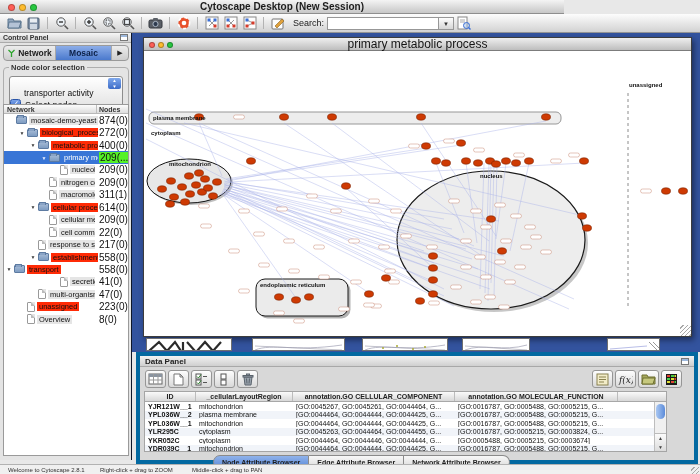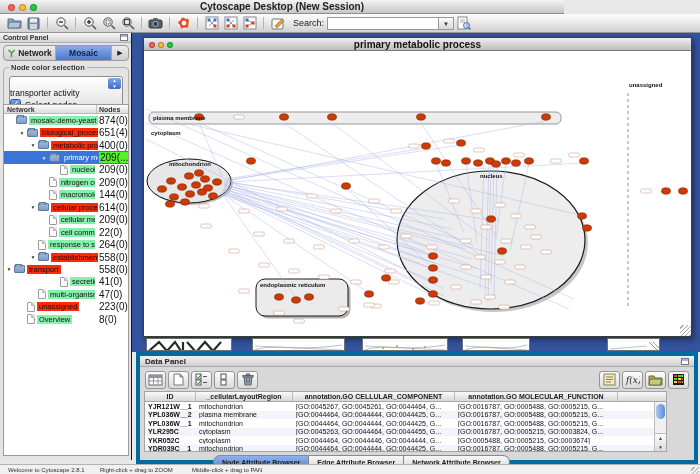--- a/index.html
+++ b/index.html
@@ -23,60 +23,60 @@
 
   
   .control-panel{position:absolute;left:0;top:33px;width:132px;height:427px;background:#e4e4e4;border-right:1px solid #0f172a}
   .cp-header{height:10px;background:linear-gradient(#f6f6f6,#d3d3d3);border-bottom:1px solid #ababab;font-size:7px;font-weight:bold;color:#333;padding:0 3px;display:flex;justify-content:space-between;align-items:center}
   .cp-tabs{position:absolute;left:3px;top:12px;width:126px;height:16px;background:linear-gradient(#ececec,#cdcdcd);border:1px solid #9a9a9a;border-radius:4px;display:flex;align-items:stretch;overflow:hidden}
   .cp-tab{flex:none;display:flex;align-items:center;justify-content:center;gap:2px;font-size:8.5px;font-weight:bold;color:#222;border-right:1px solid #a8a8a8}
   .cp-tab.sel{background:linear-gradient(#8cadе8,#4a79cd);background:linear-gradient(#8cade8,#4a79cd);color:#0c2148}
   .cp-tab-arrow{flex:1;display:flex;align-items:center;justify-content:center;font-size:7px;color:#222}
   .groupbox{position:absolute;left:3px;top:34px;width:126px;height:64px;border:1px solid #aeaeae;border-radius:4px}
   .groupbox-title{position:absolute;top:-5px;left:5px;background:#e4e4e4;font-size:7.5px;font-weight:bold;color:#333;padding:0 2px}
-  .combo{position:absolute;left:5px;right:5px;top:8px;height:33px;border:1px solid #8d8d8d;border-radius:3px;background:linear-gradient(#fff,#e2e2e2);font-size:8.5px;color:#111;display:flex;align-items:center;padding-left:0}
+  .combo{position:absolute;left:5px;right:5px;top:8px;height:33px;border:1px solid #8d8d8d;border-radius:3px;background:linear-gradient(#fff,#e2e2e2);font-size:8.5px;color:#111;display:flex;align-items:center;padding-left:14px}
   .combo-stepper{position:absolute;right:1px;top:1px;width:13px;height:11px;border-radius:2px;background:linear-gradient(#7fa8ec,#3c6cc8);color:#fff;font-size:4.5px;line-height:5.5px;text-align:center;font-weight:bold}
   .checkbox-row{position:absolute;left:6px;top:31px;display:flex;align-items:center;gap:4px;font-size:9px;color:#111}
   .checkbox{width:11px;height:11px;border-radius:2.5px;background:linear-gradient(#7aa2e8,#3565c6);border:1px solid #2a55a8;color:#fff;font-size:9px;line-height:9px;text-align:center;font-weight:bold}
   .tree{position:absolute;left:3px;top:71px;width:126px;bottom:4px;background:#fff;border:1px solid #9a9a9a;overflow:hidden}
   .tree-header{height:9px;background:linear-gradient(#fcfcfc,#dddddd);border-bottom:1px solid #b8b8b8;font-size:7px;font-weight:bold;color:#333;position:relative}
   .tree-header .c1{position:absolute;left:3px;top:0.5px}
   .tree-header .c2{position:absolute;left:95px;top:0.5px}
   .tree-header .cd{position:absolute;left:92px;top:0;bottom:0;width:1px;background:#bdbdbd}
   .tree-row{height:12.45px;display:flex;align-items:center;font-size:7.5px;color:#111;position:relative;white-space:nowrap}
   .tree-row.sel{background:#3875d6}
   .exp{width:10px;flex:none;font-size:5px;color:#3a3a3a;text-align:center}
   .tree-row.sel .exp{color:#e8eefc}
   .ticon{flex:none;margin-right:2px;position:relative}
   .ticon.folder{width:11px;height:8px;background:linear-gradient(#a6bbd6,#7e9cc2);border:1px solid #5d7ba2;border-radius:1px}
   .ticon.folder:before{content:"";position:absolute;left:0;top:-2px;width:5px;height:2px;background:#8fa4c6;background:#8aa4c6;border:1px solid #5d7ba2;border-bottom:none;border-radius:1px 1px 0 0}
   .ticon.doc{width:8px;height:10px;background:#fff;border:1px solid #9a9a9a;border-radius:1px}
   .ticon.doc:before{content:"";position:absolute;right:-1px;top:-1px;border-style:solid;border-width:0 4px 4px 0;border-color:transparent #e4e4e4 #bbb transparent}
   .tlabel{padding:0 2px;overflow:hidden;flex:none}
-  .bg-green{background:#86efac}
+  .bg-green{background:#e5e5e5}
   .bg-red{background:#ff2b06}
   .tree-row.sel .tlabel{color:#fff}
   .tcount{position:absolute;left:95px;font-size:10px;color:#111}
   .tcount.badge{background:#55f227;padding:0 1px}
 
   
   .mdi{position:absolute;left:132px;top:33px;width:568px;height:319px;background:#33539e;overflow:hidden}
   .netwin{position:absolute;left:11px;top:4px;width:549px;height:300px;background:#fff;border:1px solid #3c3c3c;box-shadow:2px 3px 6px rgba(0,0,0,.45)}
   .netwin-title{height:13px;background:linear-gradient(#efefef,#bdbdbd);border-bottom:1px solid #7c7c7c;position:relative}
-  .netwin-title .t{font-size:10px;font-weight:bold;text-align:center;line-height:13px;color:#151515}
+  .netwin-title .t{font-size:12px;font-weight:normal;text-align:center;line-height:13px;color:#151515}
   .wl{position:absolute;top:3.5px;width:6px;height:6px;border-radius:50%;border:0.5px solid rgba(0,0,0,.3)}
   .wl.red{left:5px;background:#ff5f57}.wl.yel{left:14px;background:#febc2e}.wl.grn{left:23px;background:#28c840}
   .canvas{position:absolute;left:0;top:13px;width:547px;height:285px;background:#fff;overflow:hidden}
   .grip{position:absolute;right:0;bottom:0;width:11px;height:11px;background:repeating-linear-gradient(135deg,#fdfdfd 0 2px,#a8a8a8 2px 3px)}
   .fragment{position:absolute;top:305px;height:13px;background:#fff;border:1px solid #6f6f6f;overflow:hidden}
 
   
   .data-panel{position:absolute;left:136px;top:352px;width:562px;height:112px;background:#d8d8d8;border:4px solid #0369a1}
   .dp-header{height:11px;background:linear-gradient(#f2f2f2,#cfcfcf);border-bottom:1px solid #a8a8a8;font-size:8px;font-weight:bold;color:#222;padding:0 5px;display:flex;justify-content:space-between;align-items:center}
-  .dp-toolbar{position:absolute;left:5px;right:5px;top:14px;height:19px;display:flex;gap:2px;align-items:center}
+  .dp-toolbar{position:absolute;left:5px;right:12px;top:14px;height:19px;display:flex;gap:2px;}
   .dpb{width:21px;height:18px;border:1px solid #969696;border-radius:3px;background:linear-gradient(#fdfdfd,#d9d9d9);display:flex;align-items:center;justify-content:center;padding:0;flex:none}
   .dp-right{margin-left:auto;display:flex;gap:2px}
   .dp-table{position:absolute;left:4px;top:35px;width:523px;height:61px;background:#fff;border:1px solid #a5a5a5;font-size:7px;overflow:hidden}
   .dp-thead{display:flex;height:10px;background:linear-gradient(#fafafa,#d8d8d8);border-bottom:1px solid #a8a8a8}
   .dp-th{font-weight:bold;color:#222;text-align:center;line-height:10px;border-right:1px solid #bcbcbc;overflow:hidden;white-space:nowrap;flex:none}
   .dp-tr{display:flex;height:8.5px;align-items:center}
   .dp-tr:nth-child(even){background:#f1f4f9}
   .dp-td{padding-left:3px;overflow:hidden;white-space:nowrap;flex:none;color:#111}
   .dp-td.id{font-weight:bold}
   .vscroll{position:absolute;right:0;top:10px;bottom:0;width:12px;background:#f0f0f0;border-left:1px solid #bdbdbd}
@@ -260,21 +260,21 @@
           <div class="tree-row" style="padding-left: 2px;">
             <span class="exp"></span>
             <span class="ticon folder"></span>
             <span class="tlabel bg-green" style="max-width: 69px;">mosaic-demo-yeast</span>
             <span class="tcount">874(0)</span>
           </div>
           <div class="tree-row" style="padding-left: 13px;">
             <span class="exp">▼</span>
             <span class="ticon folder"></span>
             <span class="tlabel bg-red" style="max-width: 58px;">biological_process</span>
-            <span class="tcount">651(4)</span>
+            <span class="tcount">272(0)</span>
           </div>
           <div class="tree-row" style="padding-left: 24px;">
             <span class="exp">▼</span>
             <span class="ticon folder"></span>
             <span class="tlabel bg-red" style="max-width: 47px;">metabolic process</span>
             <span class="tcount">400(0)</span>
           </div>
           <div class="tree-row sel" style="padding-left: 35px;">
             <span class="exp">▼</span>
             <span class="ticon folder"></span>
@@ -290,21 +290,21 @@
           <div class="tree-row" style="padding-left: 35px;">
             <span class="exp"></span>
             <span class="ticon doc"></span>
             <span class="tlabel bg-green" style="max-width: 36px;">nitrogen compo</span>
             <span class="tcount">209(0)</span>
           </div>
           <div class="tree-row" style="padding-left: 35px;">
             <span class="exp"></span>
             <span class="ticon doc"></span>
             <span class="tlabel bg-green" style="max-width: 36px;">macromolecule</span>
-            <span class="tcount">144(0)</span>
+            <span class="tcount">311(1)</span>
           </div>
           <div class="tree-row" style="padding-left: 24px;">
             <span class="exp">▼</span>
             <span class="ticon folder"></span>
             <span class="tlabel bg-red" style="max-width: 47px;">cellular process</span>
             <span class="tcount">614(0)</span>
           </div>
           <div class="tree-row" style="padding-left: 35px;">
             <span class="exp"></span>
             <span class="ticon doc"></span>
@@ -314,21 +314,21 @@
           <div class="tree-row" style="padding-left: 35px;">
             <span class="exp"></span>
             <span class="ticon doc"></span>
             <span class="tlabel bg-green" style="max-width: 36px;">cell communicat</span>
             <span class="tcount">22(0)</span>
           </div>
           <div class="tree-row" style="padding-left: 24px;">
             <span class="exp"></span>
             <span class="ticon doc"></span>
             <span class="tlabel bg-green" style="max-width: 47px;">response to stimulu</span>
-            <span class="tcount">264(0)</span>
+            <span class="tcount">217(0)</span>
           </div>
           <div class="tree-row" style="padding-left: 24px;">
             <span class="exp">▼</span>
             <span class="ticon folder"></span>
             <span class="tlabel bg-red" style="max-width: 47px;">establishment of lo</span>
             <span class="tcount">558(0)</span>
           </div>
           <div class="tree-row" style="">
             <span class="exp">▼</span>
             <span class="ticon folder"></span>

